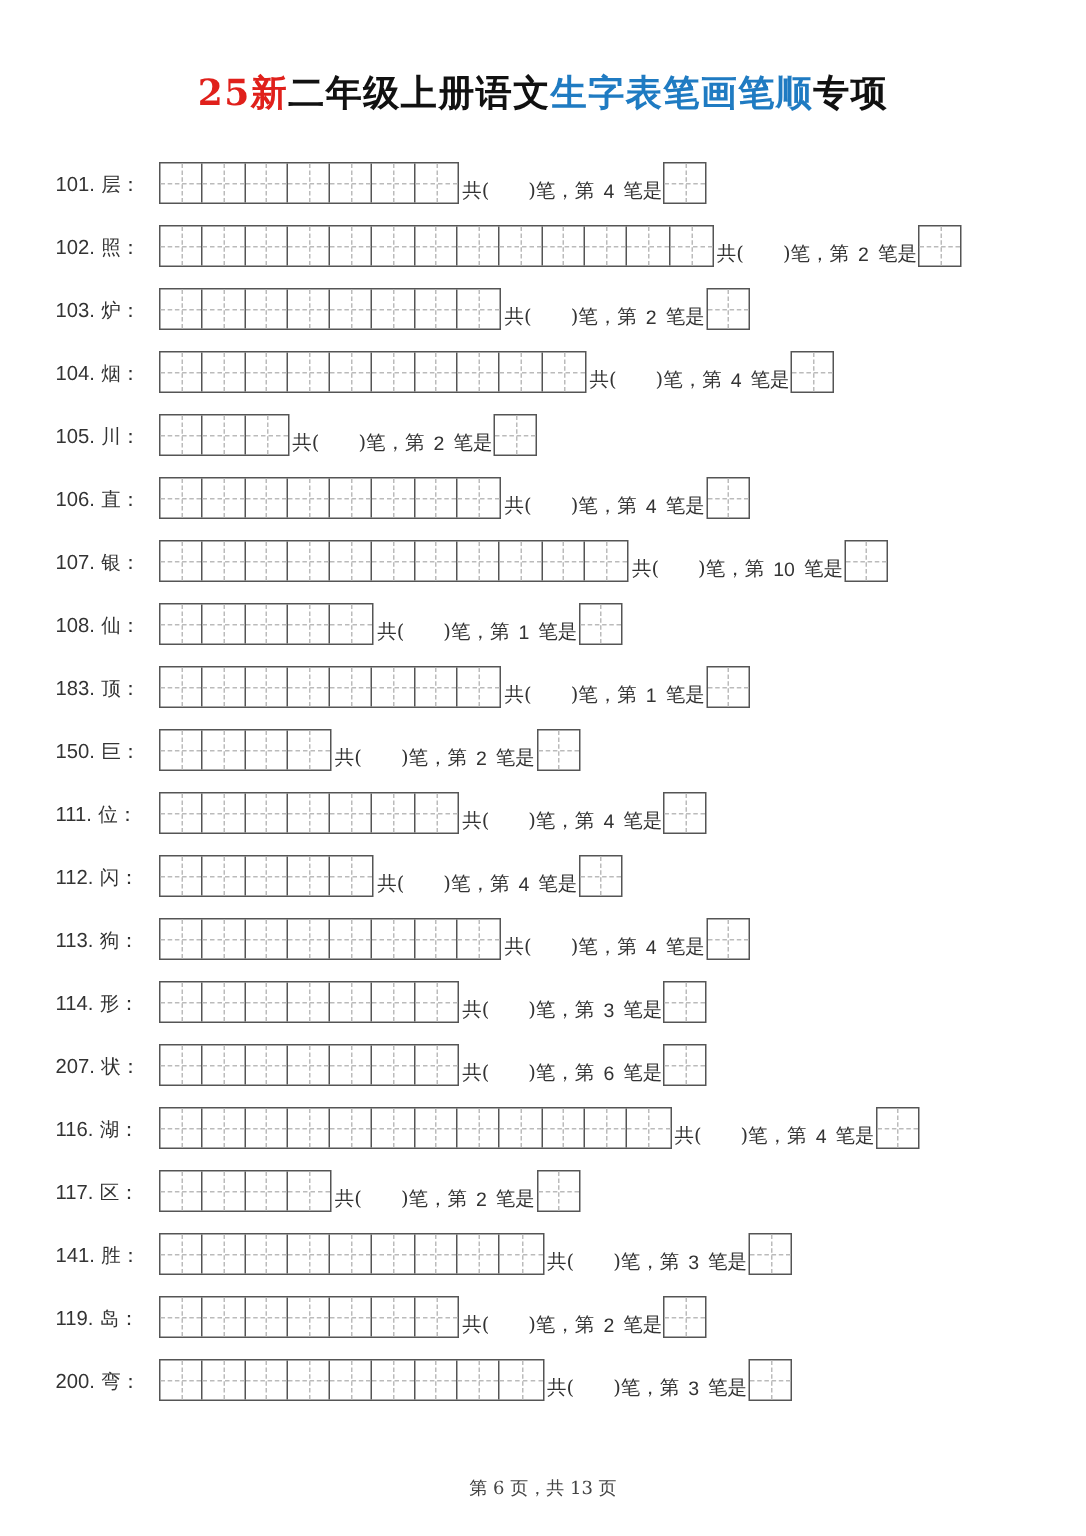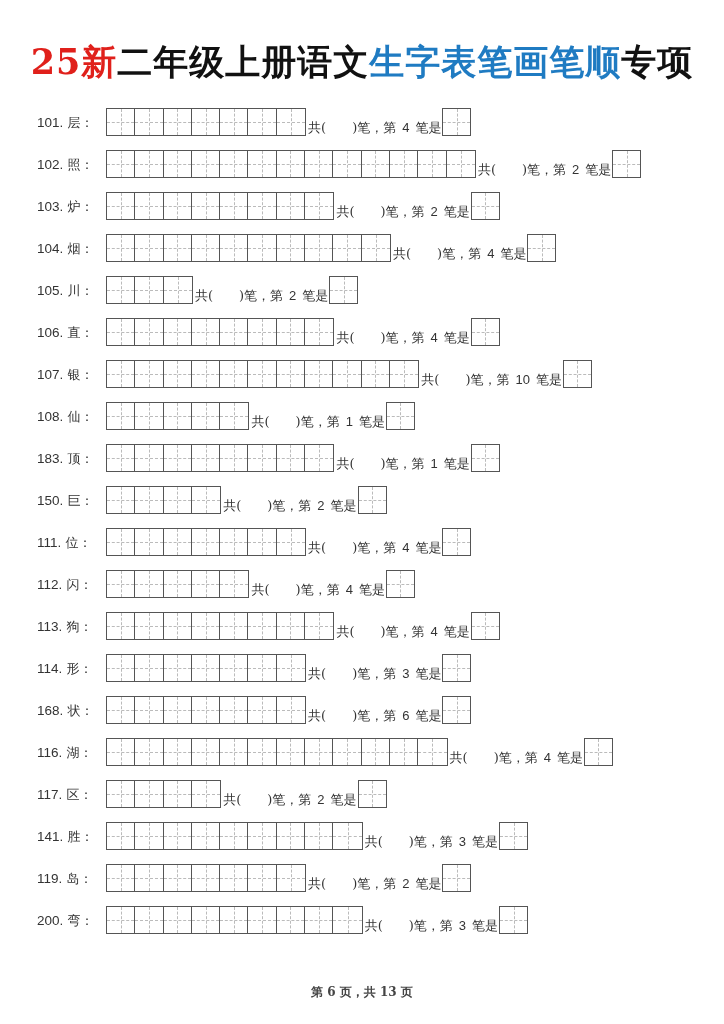--- a/index.html
+++ b/index.html
@@ -1,38 +1,38 @@
 <!DOCTYPE html>
 <html><head>
 <meta charset="utf-8">
 <style>
   html,body{margin:0;padding:0;background:#fff;}
   body{width:724px;height:1024px;position:relative;overflow:hidden;font-family:"DejaVu Sans","Liberation Sans",sans-serif;color:#222;}
-  .title{position:absolute;top:40px;left:0;width:724px;text-align:center;font-family:"DejaVu Serif","Liberation Serif",serif;font-size:35px;font-weight:bold;letter-spacing:1px;line-height:44px;}
+  .title{position:absolute;top:40px;left:0;width:724px;text-align:center;font-family:"DejaVu Serif","Liberation Serif",serif;font-size:24px;font-weight:bold;letter-spacing:1px;line-height:44px;}
   .t-red{color:#e0201b;}
   .t-black{color:#111;}
   .t-blue{color:#1f7bc2;}
   .rows{position:absolute;top:108px;left:0;width:724px;}
   .row{position:absolute;left:0;height:30px;display:flex;align-items:center;}
   .label{position:absolute;left:37px;top:0;height:30px;line-height:30px;font-size:13px;color:#333;white-space:nowrap;}
   .label .num{font-family:"Liberation Sans",sans-serif;font-size:13.5px;}
   .label .ch{font-family:"DejaVu Serif","Liberation Serif",serif;font-size:13px;}
   .grid{position:absolute;left:106px;top:0;height:28px;display:flex;border:1px solid #555;box-sizing:border-box;}
   .cell{width:28.3px;height:26px;box-sizing:border-box;border-right:1px solid #555;position:relative;}
   .cell:last-child{border-right:none;}
   .cell::before{content:"";position:absolute;left:50%;top:0;bottom:0;border-left:1px dashed #bbb;}
   .cell::after{content:"";position:absolute;top:50%;left:0;right:0;border-top:1px dashed #bbb;}
   .tail{position:absolute;top:0;height:30px;display:flex;align-items:flex-end;font-size:13px;color:#333;white-space:nowrap;font-family:"DejaVu Serif","Liberation Serif",serif;}
   .tail .txt{line-height:20px;padding-bottom:0;}
   .tail .n{font-family:"Liberation Sans",sans-serif;margin:0 6px;}
   .tail .gap{display:inline-block;width:26px;}
   .ans{width:29px;height:28px;border:1px solid #555;box-sizing:border-box;position:relative;margin-left:1px;align-self:flex-start;}
   .ans::before{content:"";position:absolute;left:50%;top:0;bottom:0;border-left:1px dashed #bbb;}
   .ans::after{content:"";position:absolute;top:50%;left:0;right:0;border-top:1px dashed #bbb;}
-  .footer{position:absolute;top:984px;left:0;width:724px;text-align:center;font-family:"DejaVu Serif","Liberation Serif",serif;font-size:12px;color:#444;font-weight:bold;}
+  .footer{position:absolute;top:984px;left:0;width:724px;text-align:center;font-family:"DejaVu Serif","Liberation Serif",serif;font-size:12px;color:#444;}
 </style>
 </head>
 <body>
 
 <div class="title">
   <span class="t-red">25新</span><span class="t-black">二年级上册语文</span><span class="t-blue">生字表笔画笔顺</span><span class="t-black">专项</span>
 </div>
 
 <div class="rows" id="rows">
     <div class="row" style="top: 0px;">
@@ -315,21 +315,21 @@
       <div class="tail" style="left: 308.1px;">
         <span class="txt">共(</span>
         <span class="gap"></span>
         <span class="txt">)笔，第</span>
         <span class="txt n">3</span>
         <span class="txt">笔是</span>
         <span class="ans"></span>
       </div>
     </div>
     <div class="row" style="top: 588px;">
-      <div class="label"><span class="num">168.</span> <span class="ch">状</span><span class="ch">：</span></div>
+      <div class="label"><span class="num">207.</span> <span class="ch">状</span><span class="ch">：</span></div>
       <div class="grid">
         <div class="cell"></div>
         <div class="cell"></div>
         <div class="cell"></div>
         <div class="cell"></div>
         <div class="cell"></div>
         <div class="cell"></div>
         <div class="cell"></div>
       </div>
       <div class="tail" style="left: 308.1px;">

